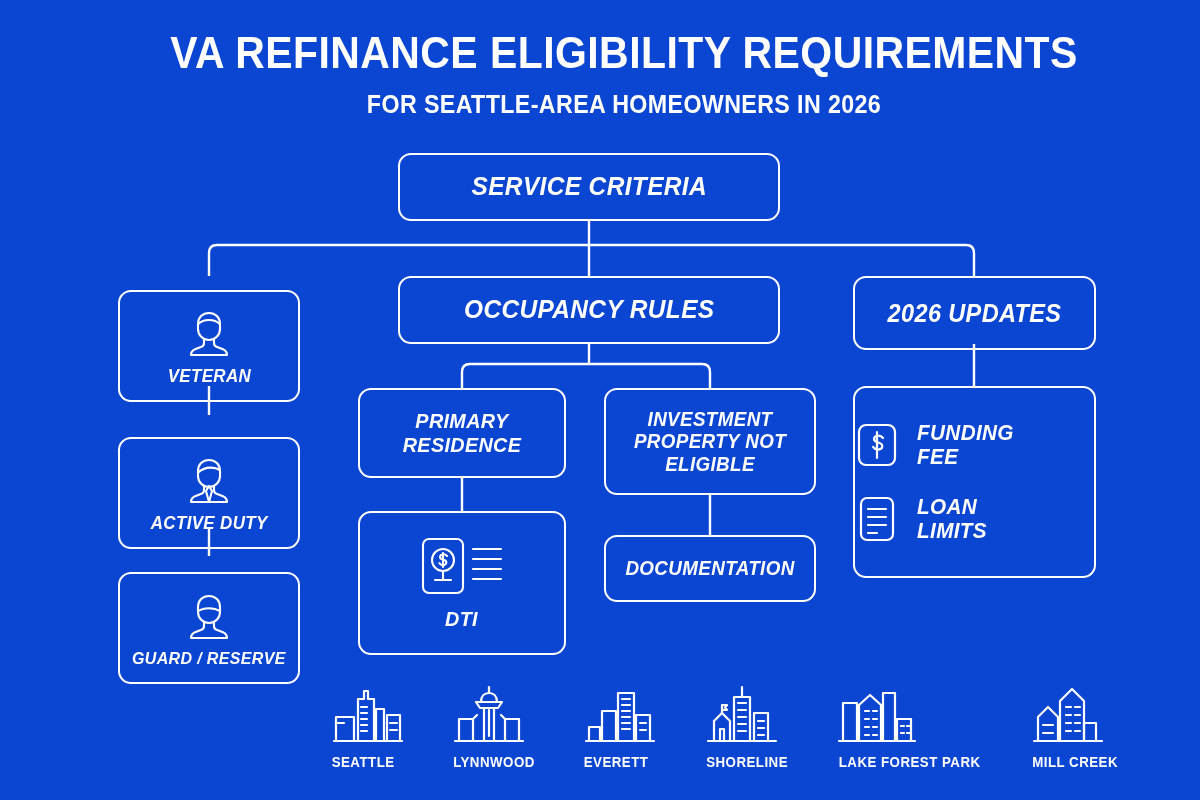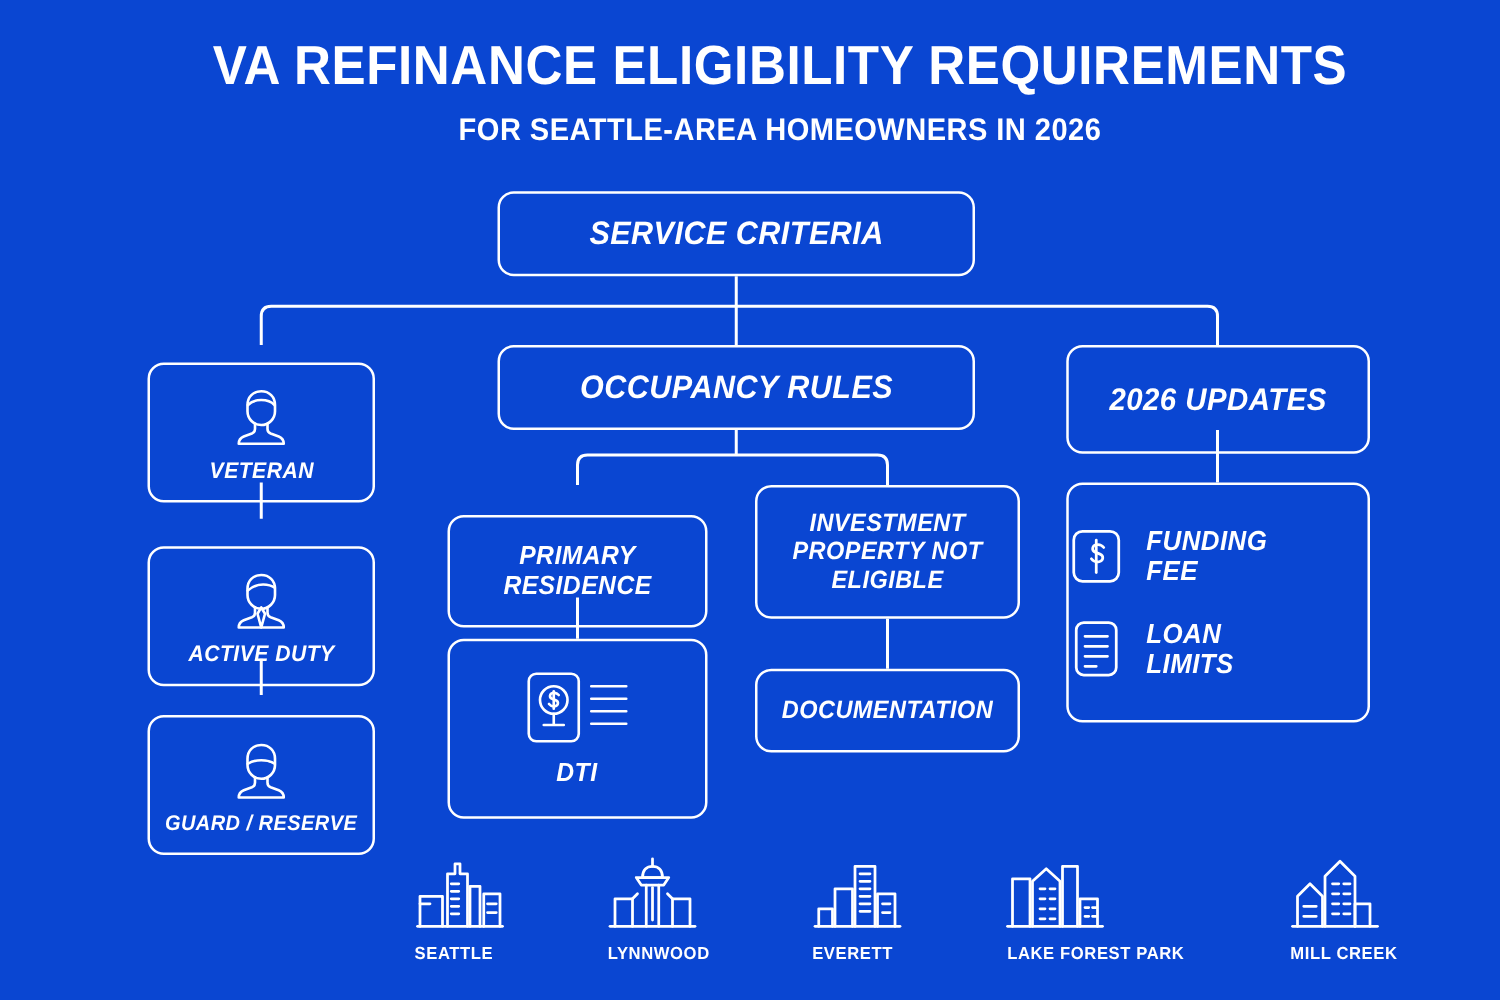--- a/index.html
+++ b/index.html
@@ -77,33 +77,33 @@
   }
 
   
   #node-service { left: 398px; top: 153px; width: 382px; height: 68px; }
   #node-service .label { font-size: 26px; }
 
   
   #node-occupancy { left: 398px; top: 276px; width: 382px; height: 68px; }
   #node-occupancy .label { font-size: 26px; }
 
-  #node-updates { left: 853px; top: 276px; width: 243px; height: 87px; }
+  #node-updates { left: 853px; top: 276px; width: 243px; height: 74px; }
   #node-updates .label { font-size: 25px; }
 
   
   .person-node { left: 118px; width: 182px; height: 112px; margin-top: 16px; }
   #node-veteran    { top: 274px; }
   #node-active     { top: 421px; }
   #node-guard      { top: 556px; }
   .person-node .label { font-size: 18px; margin-top: 7px; }
   #node-guard .label { font-size: 17px; }
 
   
-  #node-primary { left: 358px; top: 388px; width: 208px; height: 90px; margin-top: 24px; }
+  #node-primary { left: 358px; top: 388px; width: 208px; height: 90px; }
   #node-primary .label { font-size: 21px; }
 
   #node-investment { left: 604px; top: 388px; width: 212px; height: 107px; }
   #node-investment .label { font-size: 20px; }
 
   #node-dti { left: 358px; top: 511px; width: 208px; height: 144px; }
   #node-dti .label { font-size: 21px; margin-top: 10px; }
 
   #node-doc { left: 604px; top: 535px; width: 212px; height: 67px; }
   #node-doc .label { font-size: 20px; }
@@ -329,20 +329,36 @@
           <path d="M20 58 V28 h14 V58"></path>
           <path d="M36 58 V10 h16 V58"></path>
           <path d="M40 16 h8 M40 22 h8 M40 28 h8 M40 34 h8 M40 40 h8 M40 46 h8"></path>
           <path d="M54 58 V32 h14 V58"></path>
           <path d="M58 40 h6 M58 47 h6"></path>
         </svg>
       </span>
       <span class="city-label">EVERETT</span>
     </div>
 
+    <div class="city">
+      <span class="icon">
+        <svg width="76" height="62" viewBox="0 0 76 62" fill="none" stroke="#ffffff" stroke-width="2.2" stroke-linecap="round" stroke-linejoin="round">
+          <path d="M4 58 h68"></path>
+          <path d="M10 58 V38 l8 -8 l8 8 V58"></path>
+          <path d="M18 30 V22 M18 22 h5 l-2 2.5 l2 2.5 h-5"></path>
+          <path d="M16 46 h4 v12 h-4 Z"></path>
+          <path d="M30 58 V14 h16 V58"></path>
+          <path d="M38 14 V4"></path>
+          <path d="M34 20 h8 M34 27 h8 M34 34 h8 M34 41 h8 M34 48 h8"></path>
+          <path d="M50 58 V30 h14 V58"></path>
+          <path d="M54 38 h6 M54 45 h6 M54 52 h6"></path>
+        </svg>
+      </span>
+      <span class="city-label">SHORELINE</span>
+    </div>
 
     <div class="city">
       <span class="icon">
         <svg width="84" height="62" viewBox="0 0 84 62" fill="none" stroke="#ffffff" stroke-width="2.2" stroke-linecap="round" stroke-linejoin="round">
           <path d="M4 58 h76"></path>
           <path d="M8 58 V20 h14 V58"></path>
           <path d="M24 58 V22 l11 -10 l11 10 V58"></path>
           <path d="M30 28 h4 M38 28 h4 M30 36 h4 M38 36 h4 M30 44 h4 M38 44 h4 M30 52 h4 M38 52 h4"></path>
           <path d="M48 58 V10 h12 V58"></path>
           <path d="M62 58 V36 h14 V58"></path>

